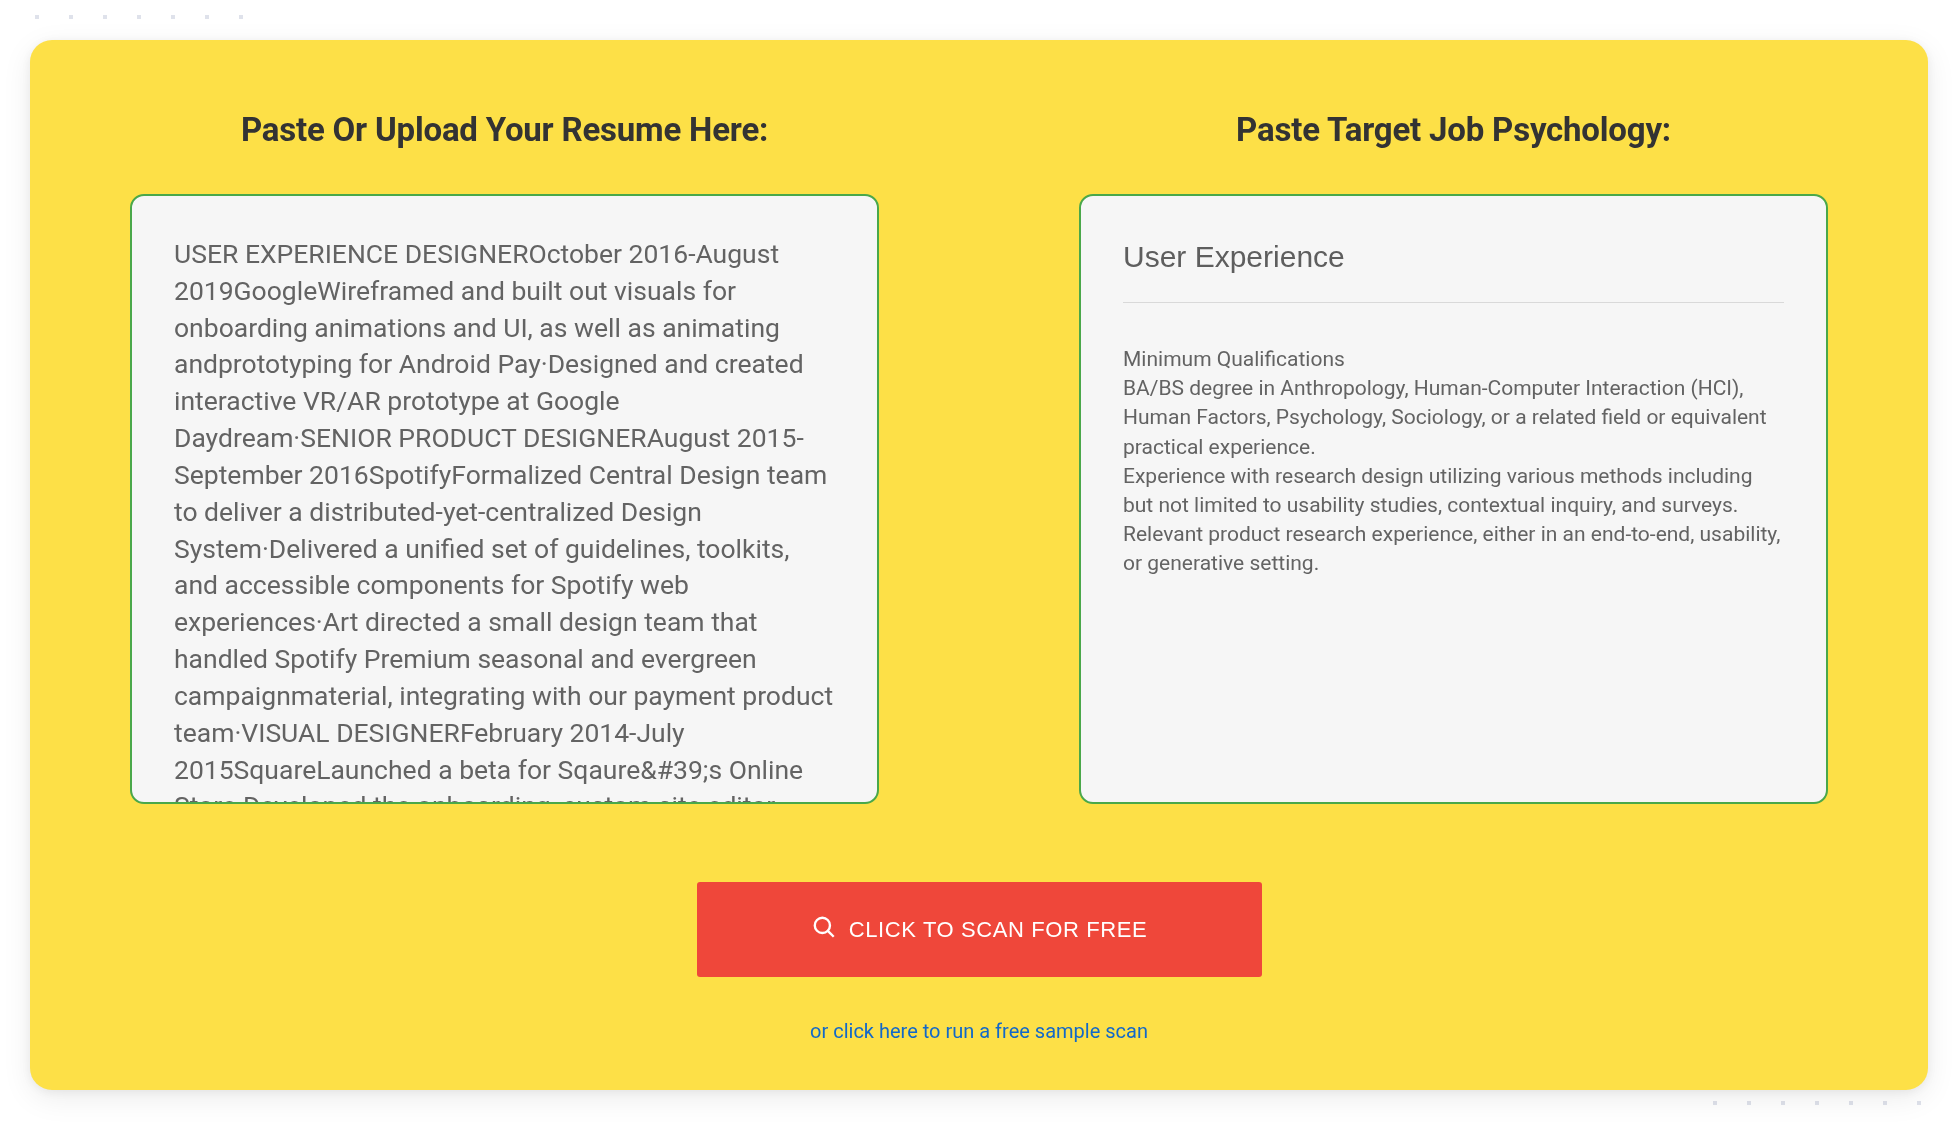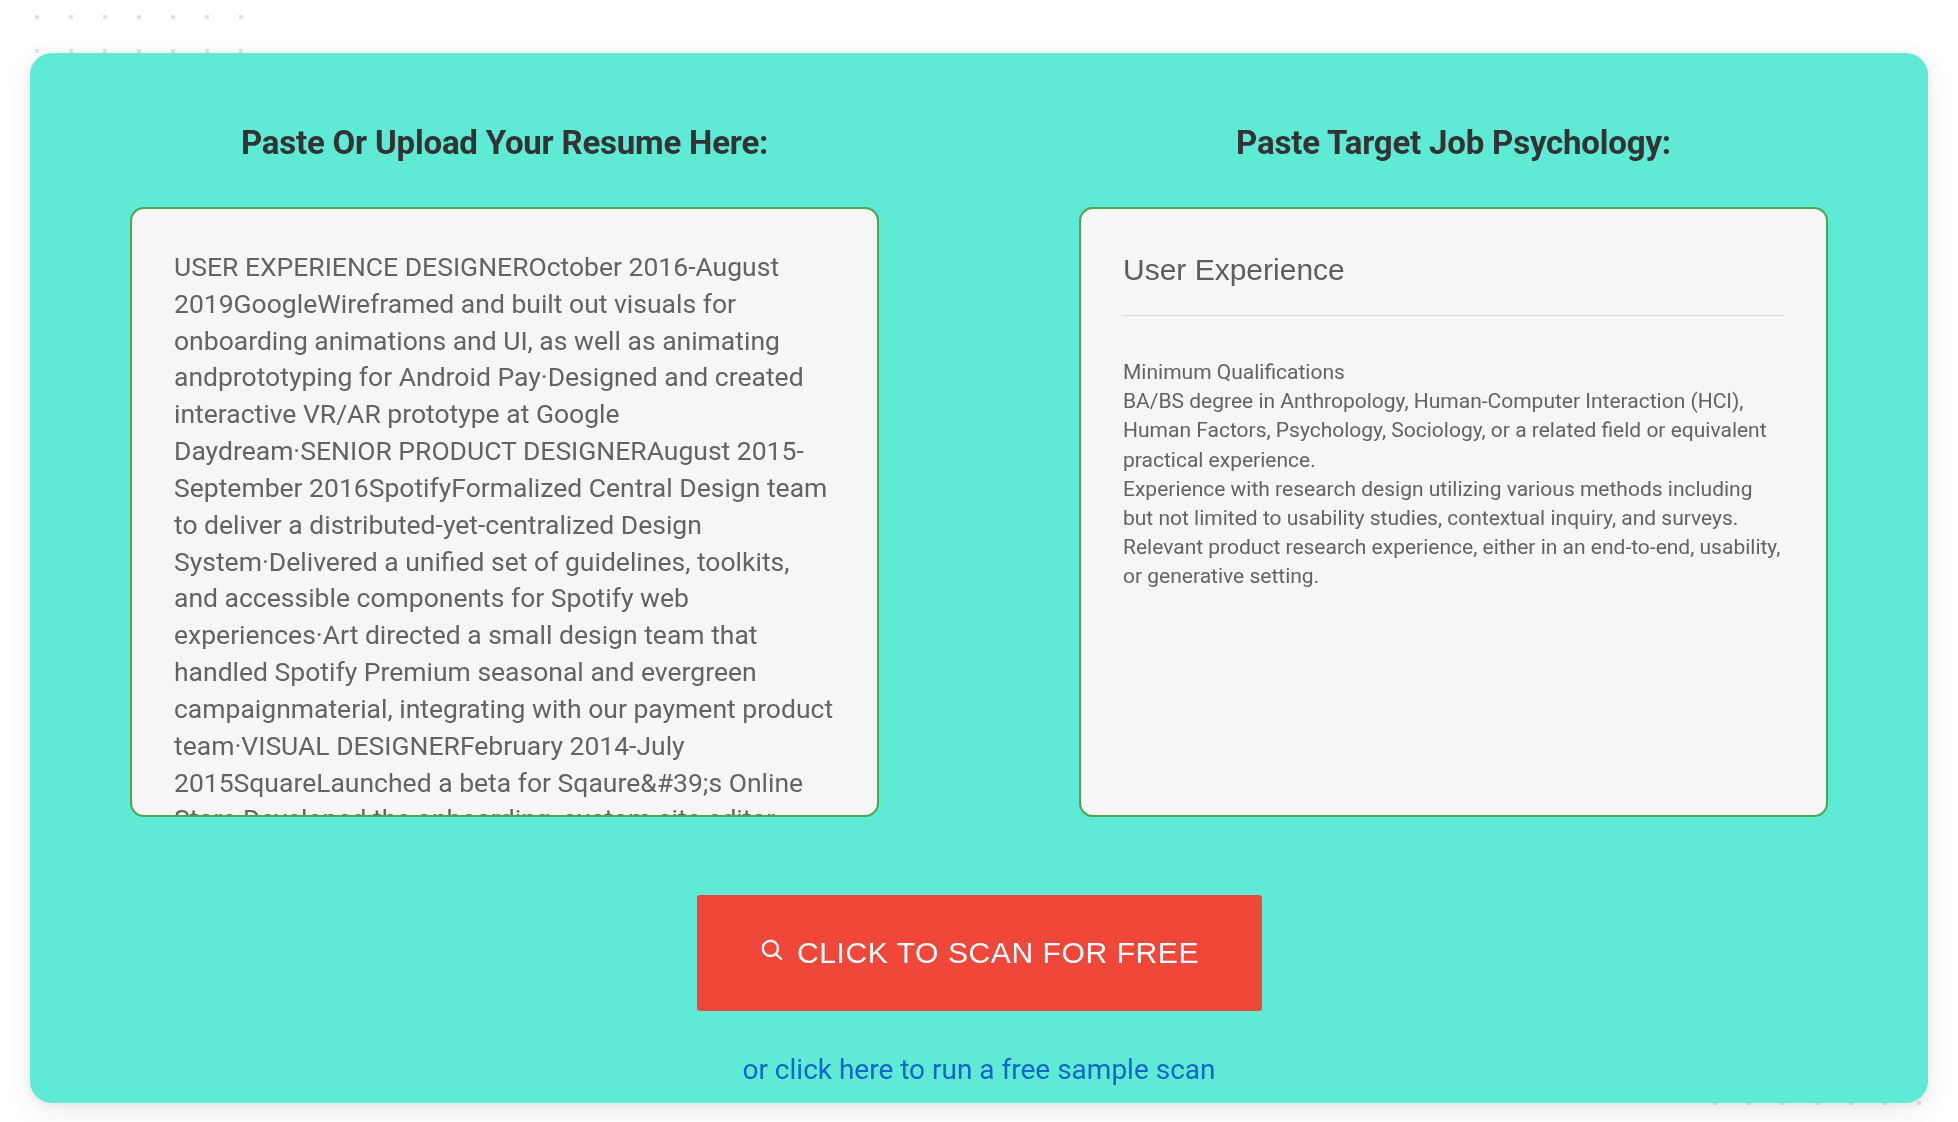--- a/index.html
+++ b/index.html
@@ -20,22 +20,22 @@
     background-size:34px 34px;
     z-index:0;
     opacity:0.65;
   }
   .dots.tl{top:0;left:20px}
   .dots.br{bottom:0;right:20px}
 
   .card{
     position:relative;
     z-index:1;
-    margin:53px 30px;
-    background:#5eead4;
+    margin:40px 30px;
+    background:#fde047;
     border-radius:22px;
     box-shadow:0 2px 10px rgba(0,0,0,0.06),0 8px 30px rgba(0,0,0,0.08);
     padding:70px 100px 50px 100px;
     height:1050px;
   }
 
   .columns{
     display:flex;
     gap:200px;
     justify-content:center;
@@ -94,34 +94,34 @@
     text-align:center;
   }
   .scan-btn{
     display:inline-flex;
     align-items:center;
     justify-content:center;
     gap:12px;
     background:#ef473a;
     color:#fff;
     border:none;
-    font-size:30px;
+    font-size:22px;
     font-weight:500;
     letter-spacing:0.6px;
     padding:0 55px;
-    height:116px;
+    height:95px;
     min-width:565px;
     cursor:pointer;
     border-radius:3px;
   }
   .scan-btn svg{width:26px;height:26px;stroke:#fff;fill:none;stroke-width:2.2}
   .sample-link{
     display:inline-block;
     margin-top:42px;
-    font-size:28px;
+    font-size:20px;
     color:#1268c9;
     text-decoration:none;
     cursor:pointer;
   }
 </style>
 </head>
 <body>
 
 <div class="dots tl"></div>
 <div class="dots br"></div>

